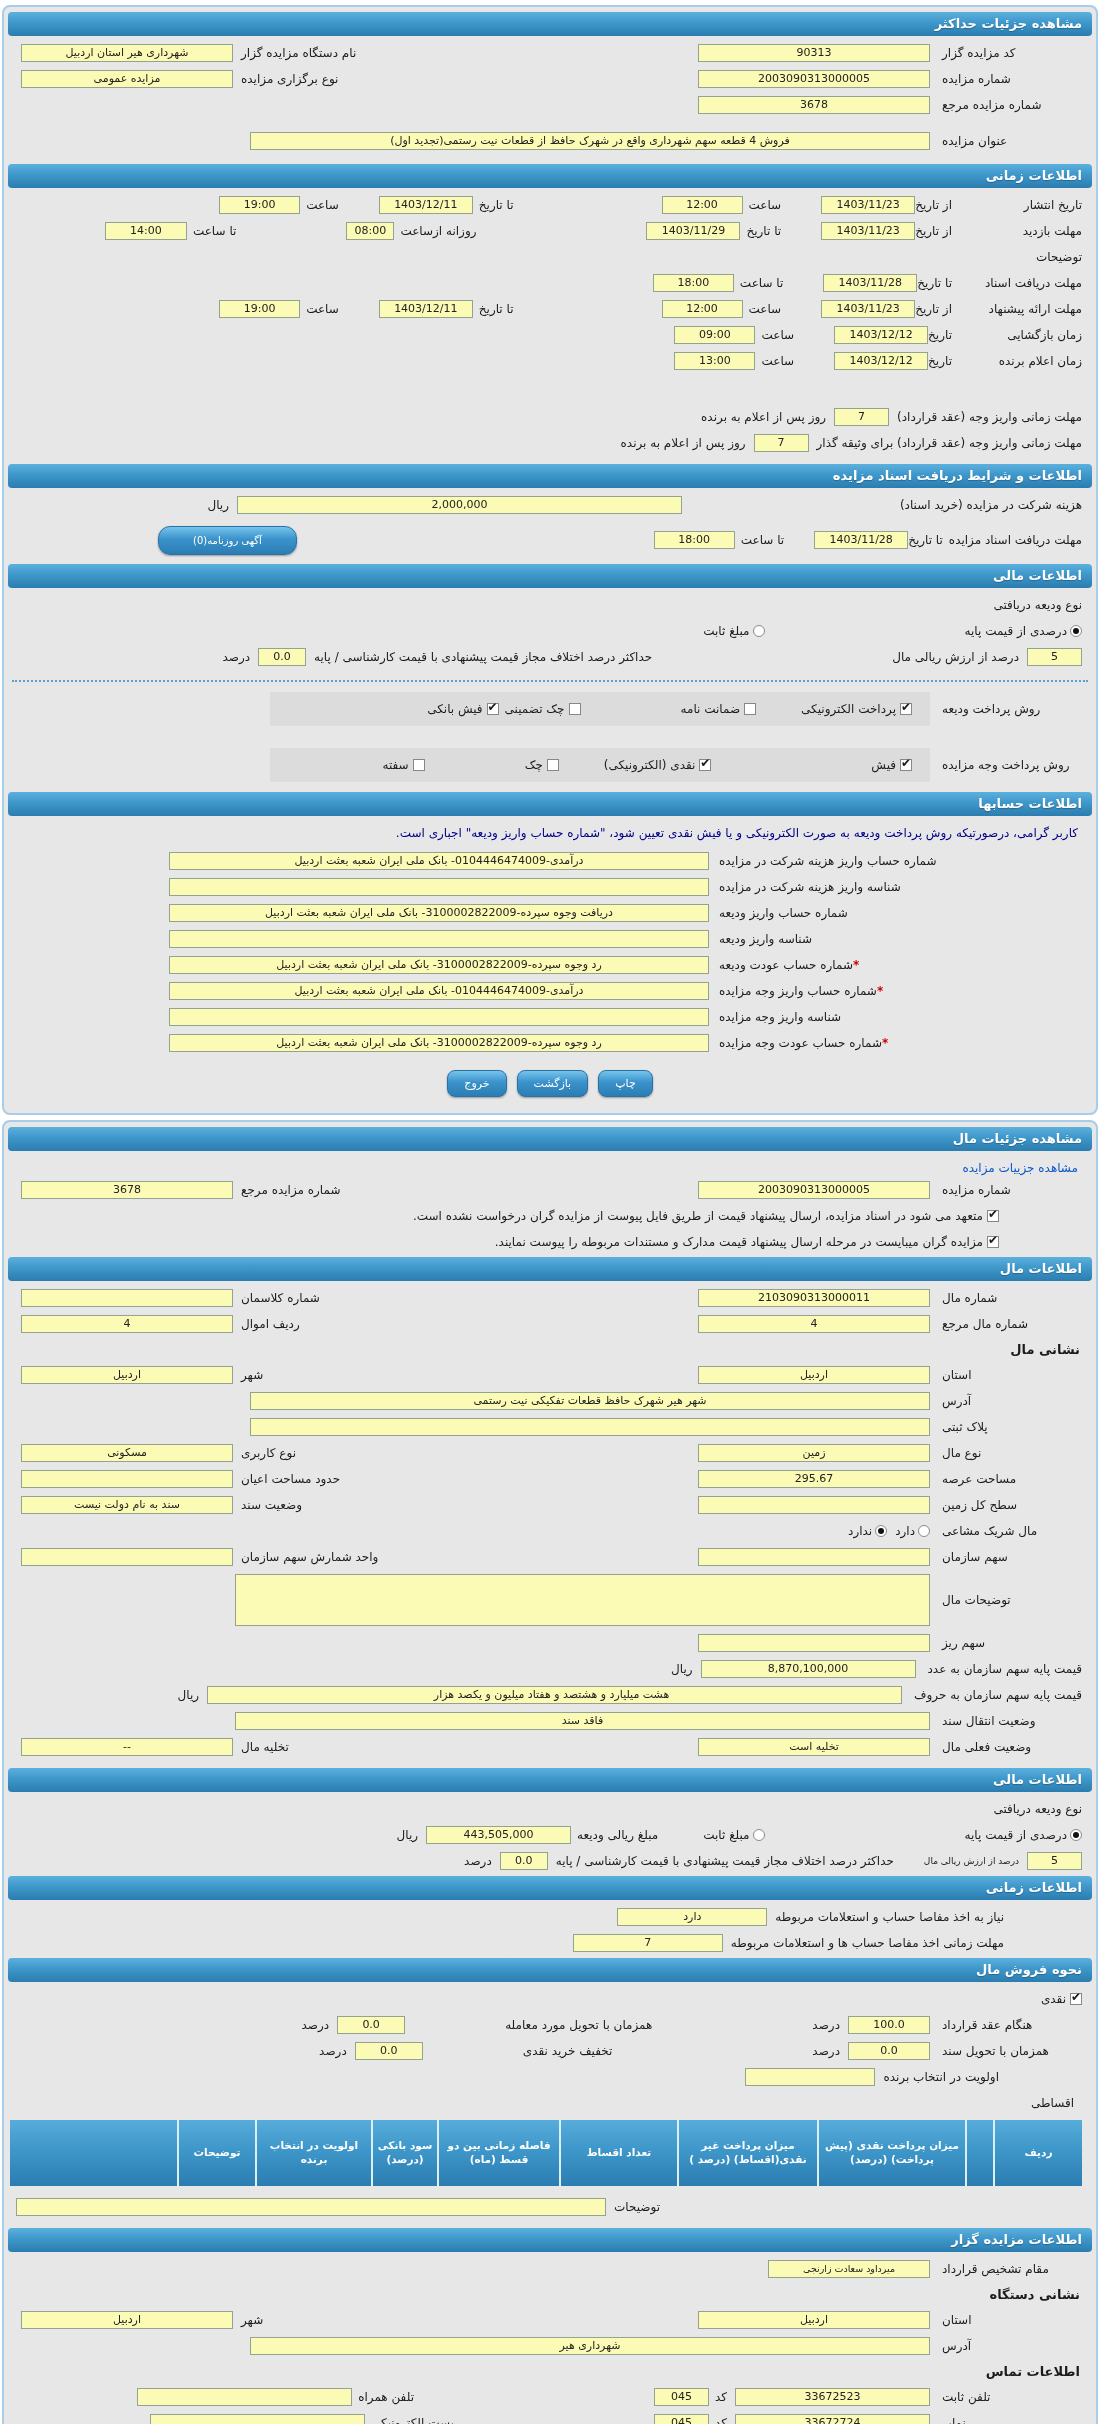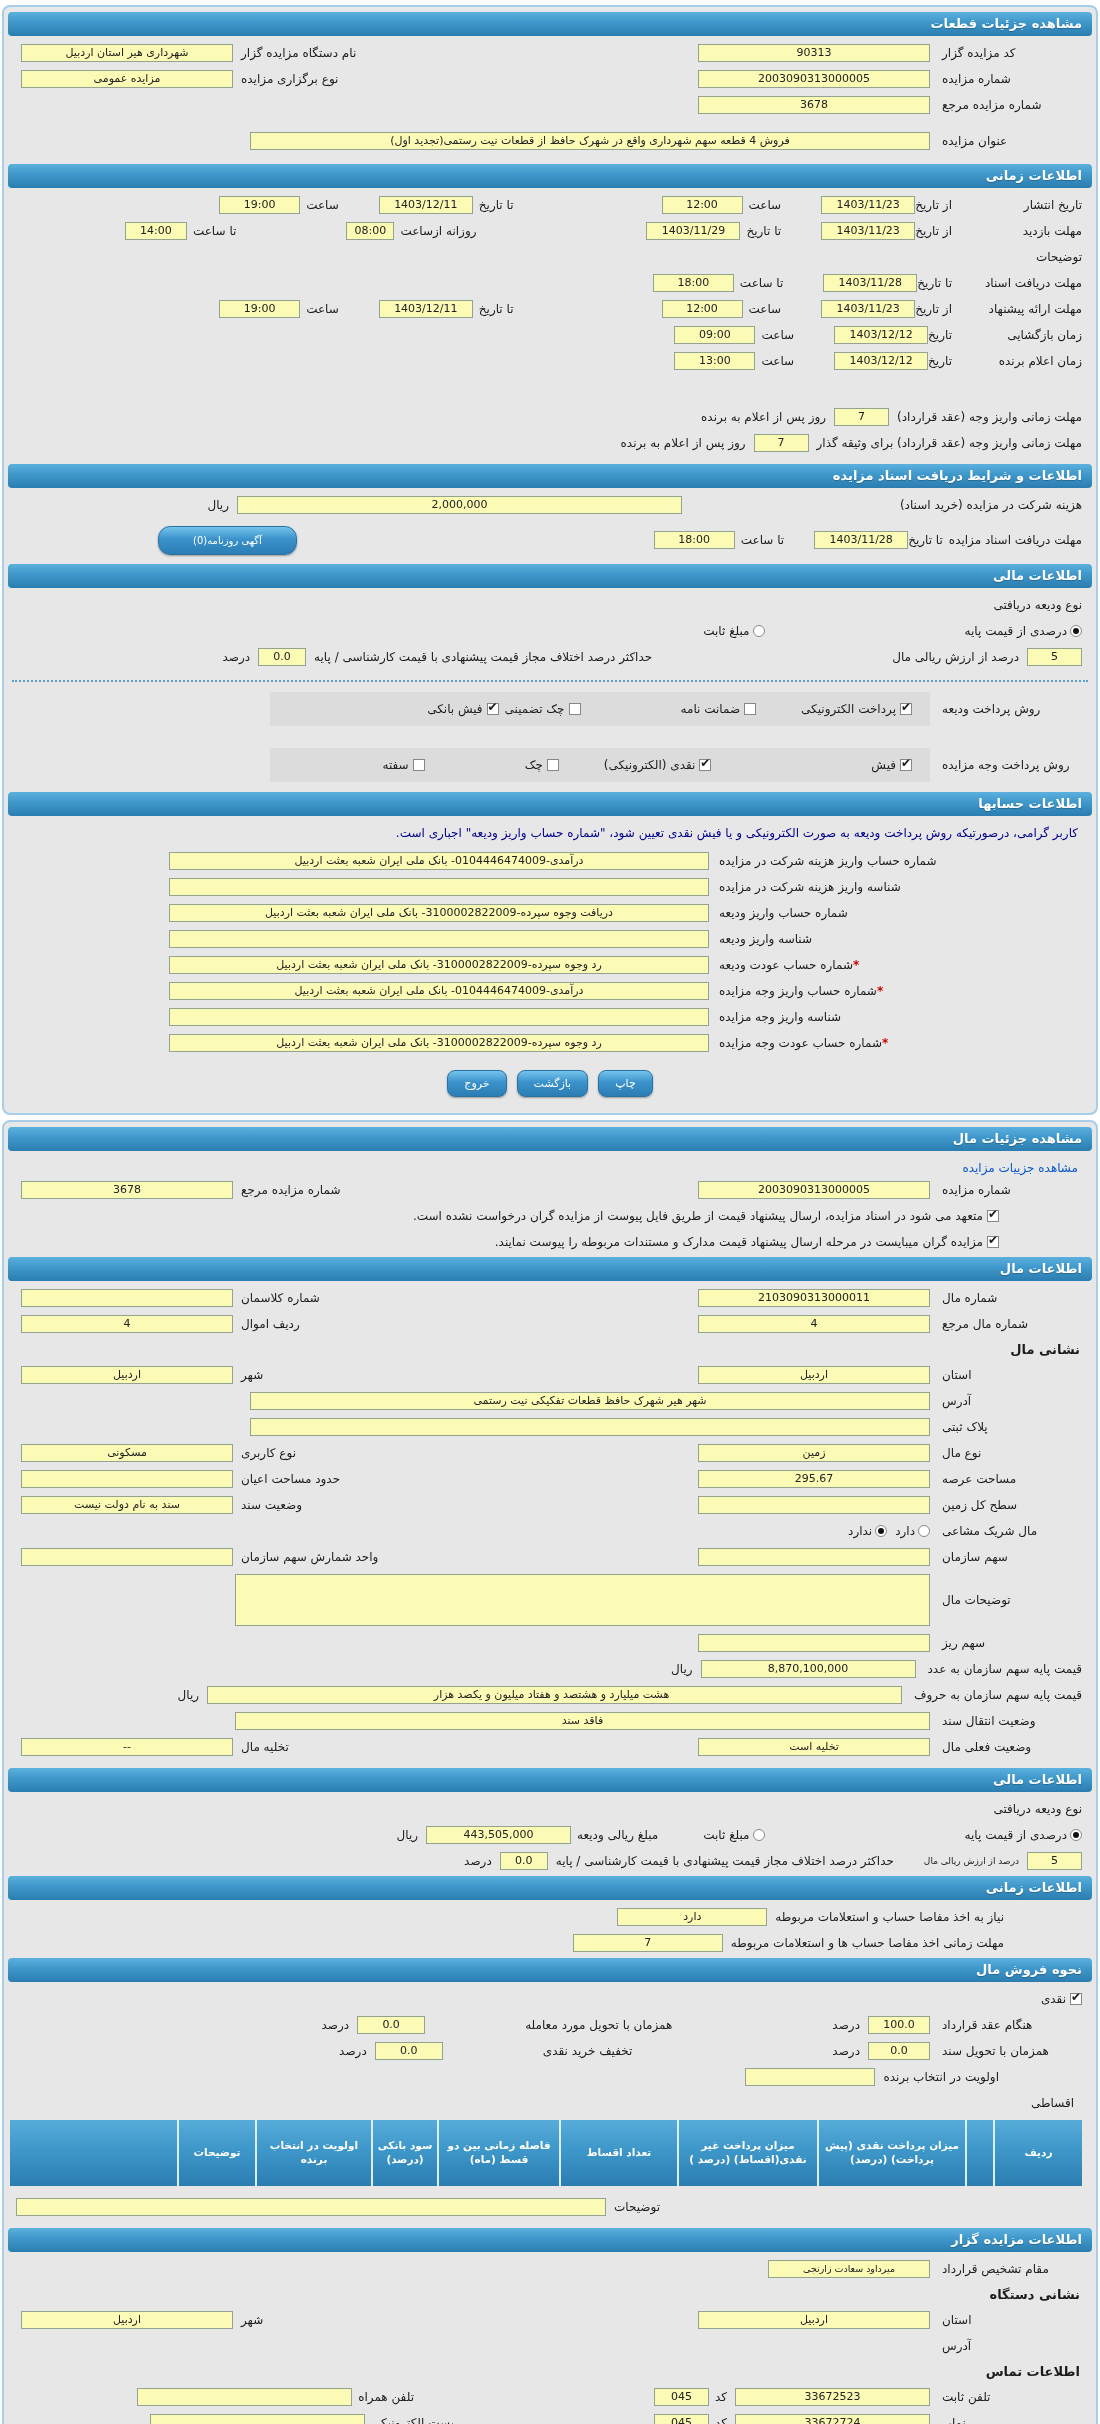--- a/index.html
+++ b/index.html
@@ -9,21 +9,21 @@
 .row{display:flex;align-items:center;min-height:26px;padding:0 12px;white-space:nowrap}
 .lbl{white-space:nowrap}
 .lbl.on:before{content:"*";color:#cc0000;font-weight:bold}
 .box{background:#fbfbb5;border:1px solid #93a391;height:18px;line-height:16px;font-size:11px;text-align:center;color:#222;overflow:hidden;white-space:nowrap;flex:none}
 .box.tall{height:52px;line-height:50px}
 .box.alignr{text-align:center;padding-left:6px;padding-right:12px}
 .rl{min-width:152px;text-align:left;padding-left:12px}
 .ll{min-width:165px;text-align:left;padding-left:8px}
 .gap{width:300px;flex:none}
 .w232{width:232px}.w212{width:212px}.w680{width:680px}.w695{width:695px}.w445{width:445px}.w540{width:540px}
-.w-date{width:94px}.w-time{width:81px}.w48{width:48px}.w55{width:55px}.w68{width:68px}.w70{width:62px}
+.w-date{width:94px}.w-time{width:81px}.w48{width:48px}.w55{width:55px}.w68{width:68px}.w70{width:82px}
 .w130{width:130px}.w145{width:145px}.w150{width:150px}.w162{width:162px}.w195{width:195px}.w215{width:215px}.w590{width:590px}.w630{width:630px}
 .tname{width:124px}
 .m6{margin-right:6px}.m8{margin-right:8px}.m30{margin-right:30px}.m40{margin-right:40px}.m45{margin-right:45px}
 .m100{margin-right:100px}.m110{margin-right:110px}.m148{margin-right:148px}.m160{margin-right:160px}.m170{margin-right:170px}
 .m200{margin-right:200px}.m240{margin-right:240px}
 .cb{width:12px;height:12px;border:1px solid #878787;background:#fff;display:inline-block;position:relative;flex:none;margin-left:4px}
 .cb.on:after{content:"✔";position:absolute;top:-4px;right:0;font-size:12px;color:#1a1a1a}
 .rad{width:12px;height:12px;border:1px solid #8a8a8a;border-radius:50%;background:#fff;display:inline-block;position:relative;flex:none;margin-left:3px}
 .rad.on:after{content:"";position:absolute;top:2px;left:2px;right:2px;bottom:2px;background:#111;border-radius:50%}
 .strip{background:#dcdcdc;display:flex;align-items:center;padding:10px 18px;width:660px}
@@ -41,21 +41,21 @@
 table.inst{border-collapse:collapse;margin:4px 12px;width:1072px;table-layout:fixed}
 table.inst th{background:linear-gradient(#57acd9,#3e97ca 45%,#2b7db0);color:#fff;font-size:10.5px;font-weight:bold;text-align:center;vertical-align:middle;padding:5px 3px;border-right:2px solid #dceef8;height:66px;line-height:1.3;overflow:hidden}
 table.inst th:first-child{border-right:none}
 .end-left{justify-content:flex-end;padding-left:10px}
 </style>
 </head>
 <body>
 
 <div class="panel">
 
-  <div class="bar"><span>مشاهده جزئیات قطعات</span></div>
+  <div class="bar"><span>مشاهده جزئیات حداکثر</span></div>
 
   <div class="row">
     <span class="lbl rl">کد مزایده گزار</span>
     <span class="box w232">90313</span>
     <span class="gap"></span>
     <span class="lbl ll">نام دستگاه مزایده گزار</span>
     <span class="box w212">شهرداری هیر استان  اردبیل</span>
   </div>
 
   <div class="row">
@@ -521,20 +521,21 @@
   <div class="row">
     <span class="lbl rl">استان</span>
     <span class="box w232">اردبیل</span>
     <span class="gap"></span>
     <span class="lbl ll">شهر</span>
     <span class="box w212">اردبیل</span>
   </div>
 
   <div class="row">
     <span class="lbl rl">آدرس</span>
+    <span class="box w680">شهرداری هیر</span>
   </div>
 
   <div class="subhead">اطلاعات تماس</div>
 
   <div class="row">
     <span class="lbl rl">تلفن ثابت</span>
     <span class="box w195">33672523</span>
     <span class="lbl m8">کد</span>
     <span class="box w55 m6">045</span>
     <span class="lbl m240">تلفن همراه</span>

